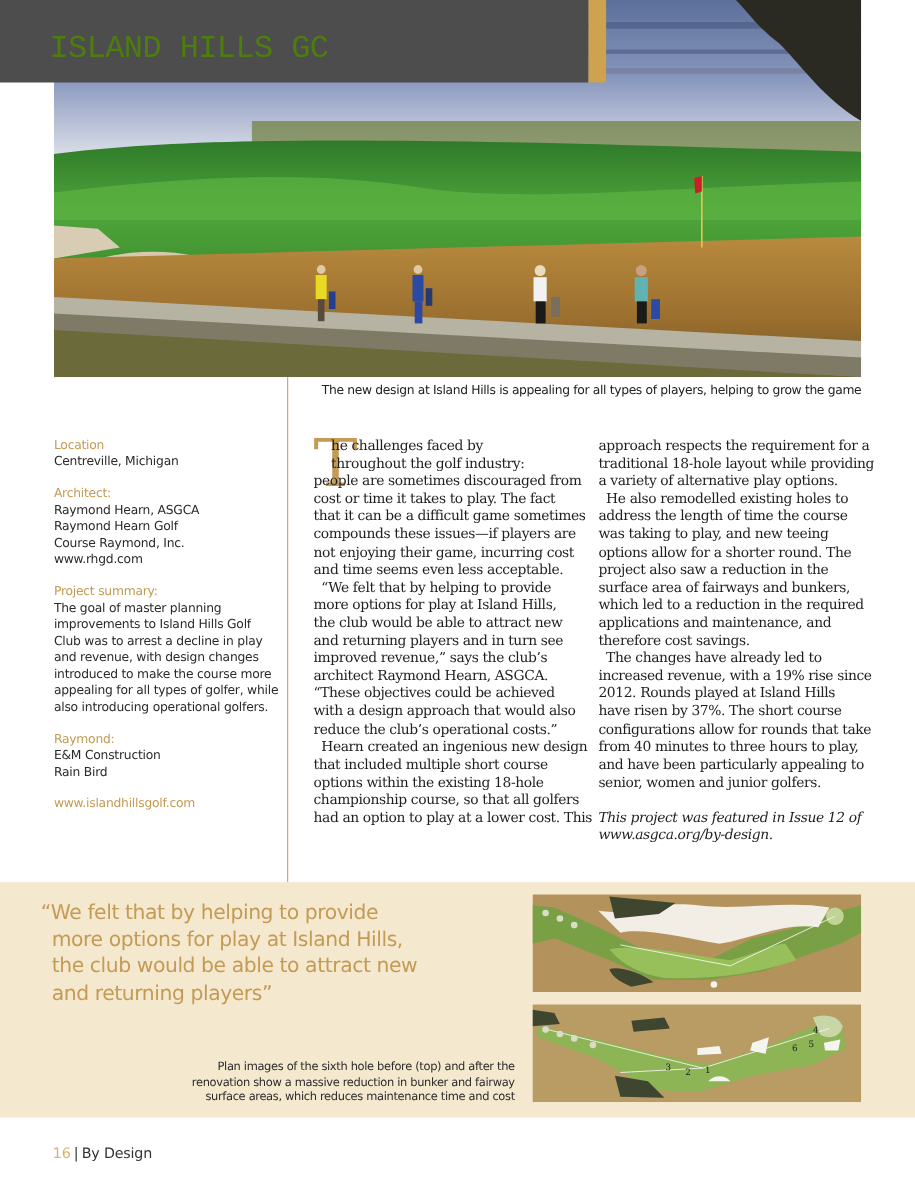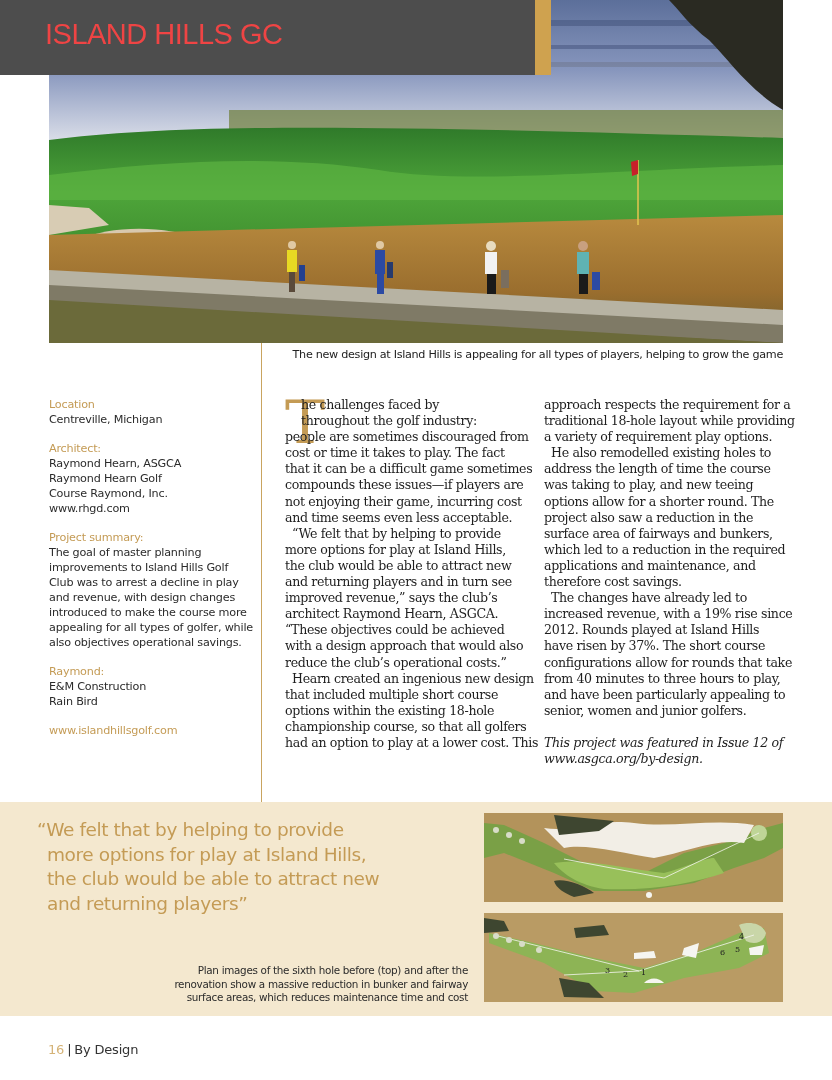--- a/index.html
+++ b/index.html
@@ -5,21 +5,21 @@
   html, body { margin: 0; padding: 0; }
   body { width: 832px; height: 1080px; position: relative; background: #ffffff; overflow: hidden; font-family: "DejaVu Sans", sans-serif; }
 
   
   .hero { position: absolute; left: 49px; top: 0; width: 734px; height: 343px; overflow: hidden; }
   .hero svg { display: block; width: 734px; height: 343px; }
 
   
   .header-box { position: absolute; left: 0; top: 0; width: 535px; height: 75px; background: #4d4d4d; }
   .header-gold { position: absolute; left: 535px; top: 0; width: 16px; height: 75px; background: #cfa24f; }
-  .title { position: absolute; left: 45px; top: 17px; color: #ef4444; font-family: Liberation Sans, sans-serif; font-weight: 200; font-size: 29px; letter-spacing: -0.5px; line-height: 34px; white-space: nowrap; }
+  .title { position: absolute; left: 45px; top: 28px; color: #4d7c0f; font-family: Liberation Mono, monospace; font-weight: 200; font-size: 29px; letter-spacing: -0.5px; line-height: 34px; white-space: nowrap; }
 
   
   .photo-caption { position: absolute; right: 49px; top: 348px; font-family: "DejaVu Sans", sans-serif; font-size: 11.2px; color: #222; letter-spacing: -0.3px; white-space: nowrap; }
 
   
   .vdivider { position: absolute; left: 261px; top: 343px; width: 1px; height: 459px; background: #c9a460; }
 
   
   .sidebar { position: absolute; left: 49px; top: 397px; width: 210px; font-family: "DejaVu Sans", sans-serif; font-size: 11.2px; line-height: 15px; color: #2b2b2b; letter-spacing: -0.2px; }
   .sidebar .label { color: #c49b55; }
@@ -142,21 +142,21 @@
     <span class="line">www.rhgd.com</span>
   </div>
   <div class="group">
     <span class="line label">Project summary:</span>
     <span class="line">The goal of master planning</span>
     <span class="line">improvements to Island Hills Golf</span>
     <span class="line">Club was to arrest a decline in play</span>
     <span class="line">and revenue, with design changes</span>
     <span class="line">introduced to make the course more</span>
     <span class="line">appealing for all types of golfer, while</span>
-    <span class="line">also objectives operational savings.</span>
+    <span class="line">also introducing operational golfers.</span>
   </div>
   <div class="group">
     <span class="line label">Raymond:</span>
     <span class="line">E&amp;M Construction</span>
     <span class="line">Rain Bird</span>
   </div>
   <div class="group">
     <span class="line link">www.islandhillsgolf.com</span>
   </div>
 </div>
@@ -183,21 +183,21 @@
   <span class="line indent">Hearn created an ingenious new design</span>
   <span class="line">that included multiple short course</span>
   <span class="line">options within the existing 18-hole</span>
   <span class="line">championship course, so that all golfers</span>
   <span class="line">had an option to play at a lower cost. This</span>
 </div>
 
 <div class="col col2">
   <span class="line">approach respects the requirement for a</span>
   <span class="line">traditional 18-hole layout while providing</span>
-  <span class="line">a variety of requirement play options.</span>
+  <span class="line">a variety of alternative play options.</span>
   <span class="line indent">He also remodelled existing holes to</span>
   <span class="line">address the length of time the course</span>
   <span class="line">was taking to play, and new teeing</span>
   <span class="line">options allow for a shorter round. The</span>
   <span class="line">project also saw a reduction in the</span>
   <span class="line">surface area of fairways and bunkers,</span>
   <span class="line">which led to a reduction in the required</span>
   <span class="line">applications and maintenance, and</span>
   <span class="line">therefore cost savings.</span>
   <span class="line indent">The changes have already led to</span>

